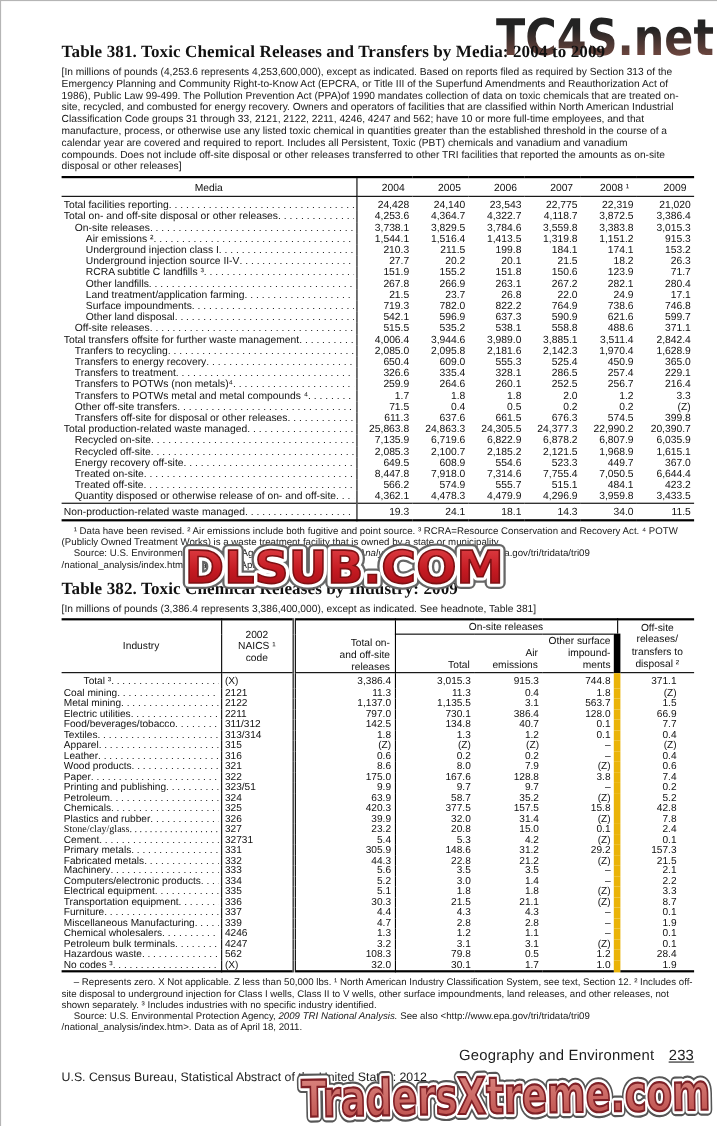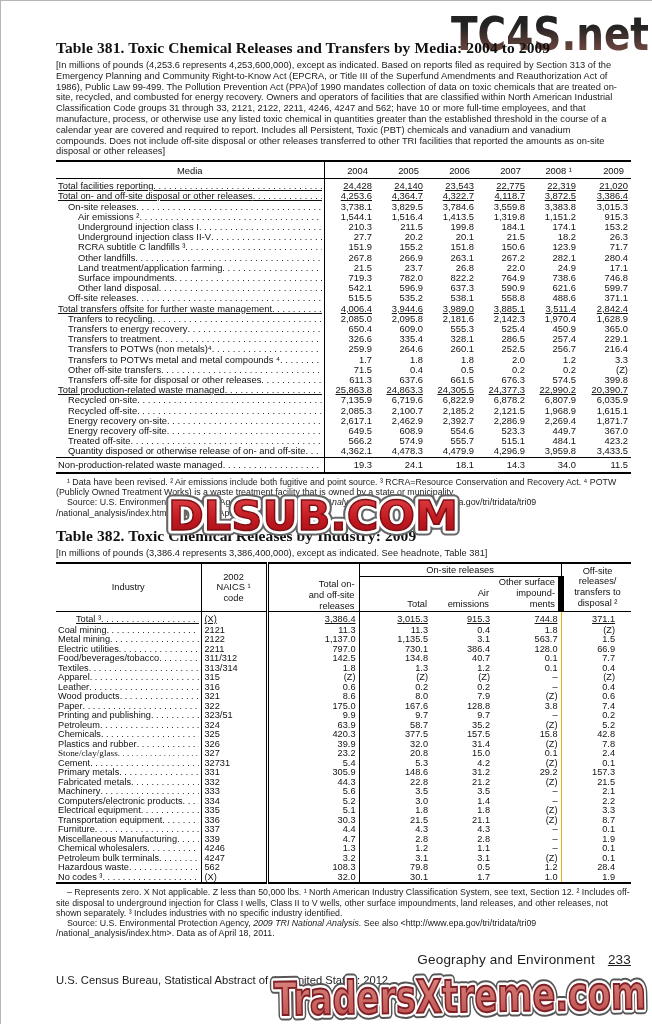--- a/index.html
+++ b/index.html
@@ -20,21 +20,21 @@
   th,td{padding:0;font-weight:normal;}
   
   #t381 th{font-size:9.4px;padding:3px 0 2px 0;border-bottom:1px solid #000;}
   #t381 th.media{text-align:center;border-right:1px solid #000;}
   #t381 th.yr{text-align:right;padding-right:7px;}
   #t381 td{font-size:9.4px;line-height:10.2px;vertical-align:baseline;}
   #t381 td.lbl{border-right:1px solid #000;padding-right:2px;}
   #t381 td.num{text-align:right;padding-right:3px;white-space:nowrap;}
   #t381 tbody tr:first-child td{padding-top:2px;}
   #t381 tr.sep td{border-top:1px solid #000;padding-top:2.5px;padding-bottom:1.5px;}
-  tr.b{font-weight:bold;text-decoration:underline;}
+  tr.b{font-weight:bold;}
   .lead{display:flex;align-items:baseline;overflow:hidden;}
   .lead .txt{white-space:nowrap;}
   .lead .dots{flex:1 1 auto;min-width:0;overflow:hidden;white-space:nowrap;}
   .dots::before{content:" . . . . . . . . . . . . . . . . . . . . . . . . . . . . . . . . . . . . . . . . . . . . . . . . . . . . . . . . . . . . . . . . . . . . . . . . . . . . . . . . .";}
   
   #t382 th{font-size:9.3px;line-height:10.6px;}
   #t382 .wrap{white-space:pre-line;}
   #t382 th.th-industry{vertical-align:middle;text-align:center;border-right:1px solid #000;}
   #t382 th.th-naics{vertical-align:middle;text-align:center;border-right:3px double #000;}
   #t382 th.th-total{vertical-align:bottom;text-align:right;padding-right:4px;border-right:1px solid #000;}
@@ -43,21 +43,21 @@
   #t382 th.th-offsite{vertical-align:top;text-align:center;padding-top:2px;}
   #t382 tr.h2 th{vertical-align:bottom;text-align:right;padding-bottom:2px;}
   #t382 tr.h2 th.th-sub-surface{border-right:6px solid #000000;padding-right:3px;}
   #t382 tr.h2 th.th-sub-total,#t382 tr.h2 th.th-sub-air{padding-right:4px;}
   #t382 thead tr.h2 th, #t382 th.th-industry, #t382 th.th-naics,
   #t382 th.th-total, #t382 th.th-offsite{border-bottom:1px solid #000;}
   #t382 td{font-size:9.2px;line-height:9.5px;vertical-align:baseline;}
   #t382 td.c-ind{border-right:1px solid #000;padding-right:2px;}
   #t382 td.c-code{border-right:3px double #000;padding-left:3px;white-space:nowrap;}
   #t382 td.c-total{border-right:1px solid #000;}
-  #t382 td.c-surface{border-right:1px solid #eab308;}
+  #t382 td.c-surface{border-right:6px solid #eab308;}
   #t382 td.num{text-align:right;white-space:nowrap;}
   #t382 td.c-total{padding-right:3px;}
   #t382 td.c-on,#t382 td.c-air{padding-right:3px;}
   #t382 td.c-surface{padding-right:3px;}
   #t382 td.c-off{padding-right:16px;}
   #t382 tbody tr:first-child td{padding-top:3px;padding-bottom:1px;}
   
   .fnotes{width:575px;margin-top:3px;}
   .fnotes p{margin:0;font-size:8.8px;line-height:10.3px;text-indent:11px;color:#1a1a1a;}
   .it{font-style:italic;}
@@ -174,21 +174,21 @@
             <td class="num">210.3</td>
             <td class="num">211.5</td>
             <td class="num">199.8</td>
             <td class="num">184.1</td>
             <td class="num">174.1</td>
             <td class="num">153.2</td>
           </tr>
           <tr>
             <td class="lbl">
               <div class="lead" style="padding-left: 22px;">
-                <span class="txt">Underground injection class II-V</span>
+                <span class="txt">Underground injection source II-V</span>
                 <span class="dots"></span>
               </div>
             </td>
             <td class="num">27.7</td>
             <td class="num">20.2</td>
             <td class="num">20.1</td>
             <td class="num">21.5</td>
             <td class="num">18.2</td>
             <td class="num">26.3</td>
           </tr>
@@ -426,44 +426,44 @@
             <td class="num">2,085.3</td>
             <td class="num">2,100.7</td>
             <td class="num">2,185.2</td>
             <td class="num">2,121.5</td>
             <td class="num">1,968.9</td>
             <td class="num">1,615.1</td>
           </tr>
           <tr>
             <td class="lbl">
               <div class="lead" style="padding-left: 12px;">
-                <span class="txt">Energy recovery on-site</span>
-                <span class="dots"></span>
-              </div>
-            </td>
-            <td class="num">2,617.1</td>
-            <td class="num">2,462.9</td>
-            <td class="num">2,392.7</td>
-            <td class="num">2,286.9</td>
-            <td class="num">2,269.4</td>
-            <td class="num">1,871.7</td>
-          </tr>
-          <tr>
-            <td class="lbl">
-              <div class="lead" style="padding-left: 12px;">
                 <span class="txt">Energy recovery off-site</span>
                 <span class="dots"></span>
               </div>
             </td>
             <td class="num">649.5</td>
             <td class="num">608.9</td>
             <td class="num">554.6</td>
             <td class="num">523.3</td>
             <td class="num">449.7</td>
             <td class="num">367.0</td>
+          </tr>
+          <tr>
+            <td class="lbl">
+              <div class="lead" style="padding-left: 12px;">
+                <span class="txt">Treated on-site</span>
+                <span class="dots"></span>
+              </div>
+            </td>
+            <td class="num">8,447.8</td>
+            <td class="num">7,918.0</td>
+            <td class="num">7,314.6</td>
+            <td class="num">7,755.4</td>
+            <td class="num">7,050.5</td>
+            <td class="num">6,644.4</td>
           </tr>
           <tr>
             <td class="lbl">
               <div class="lead" style="padding-left: 12px;">
                 <span class="txt">Treated off-site</span>
                 <span class="dots"></span>
               </div>
             </td>
             <td class="num">566.2</td>
             <td class="num">574.9</td>

